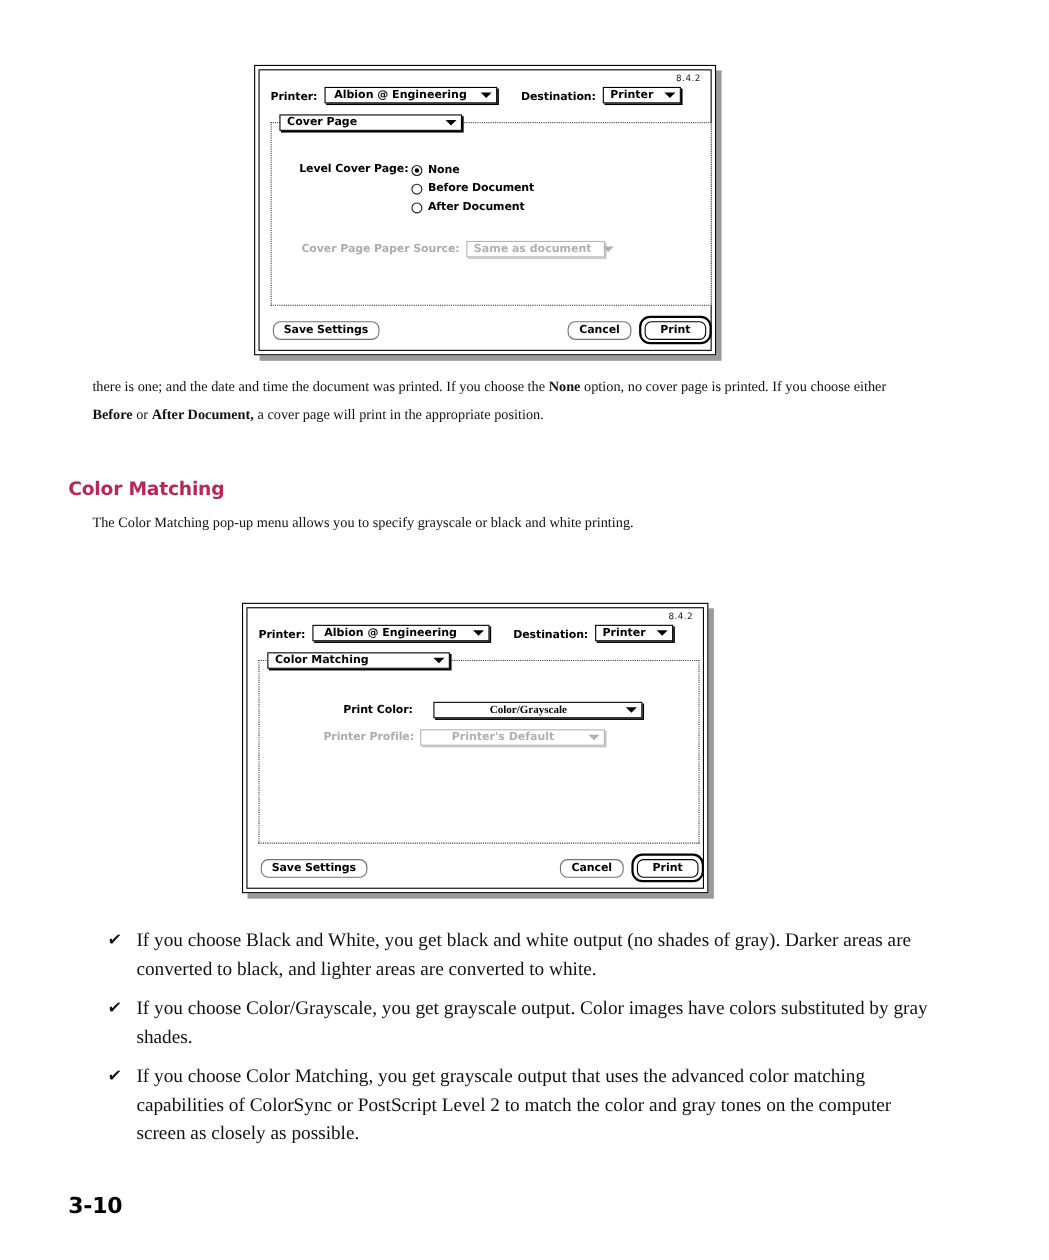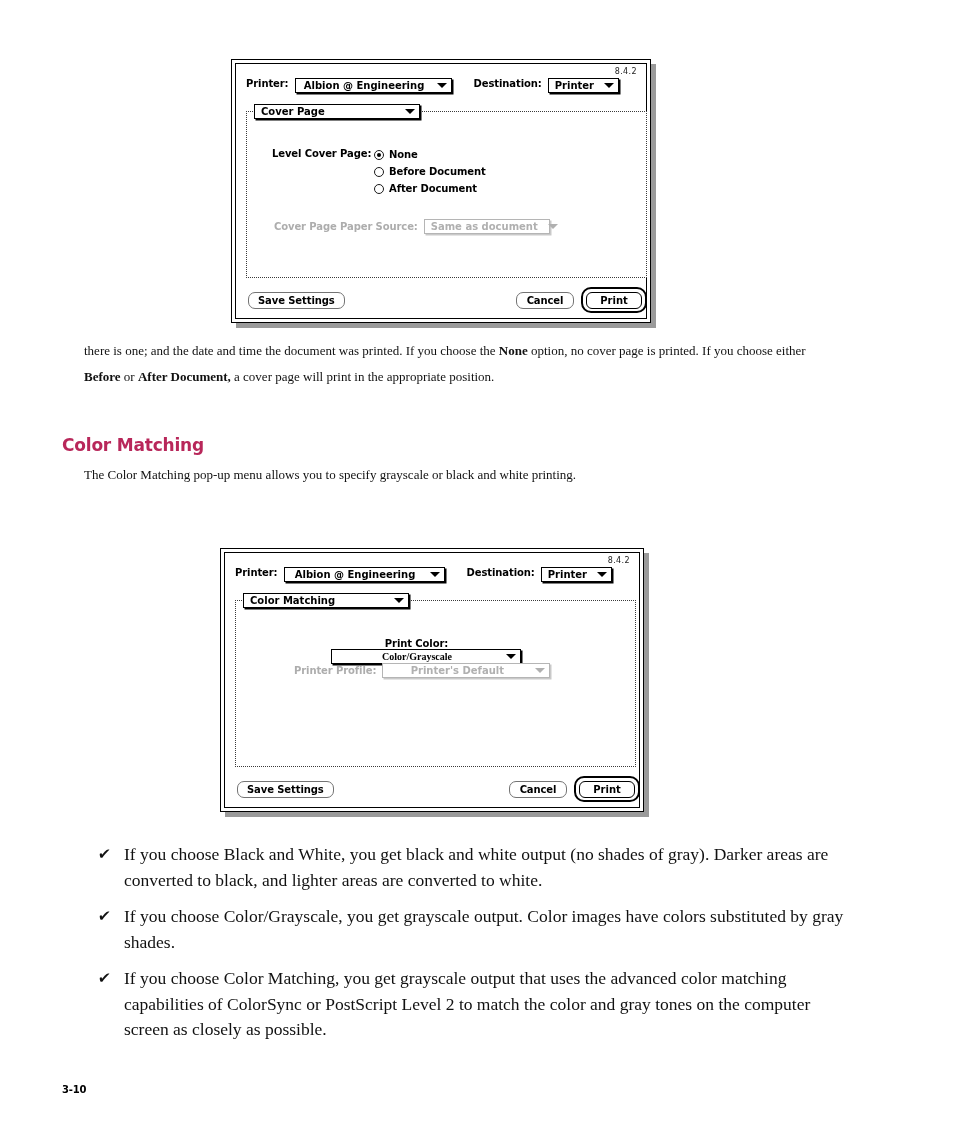--- a/index.html
+++ b/index.html
@@ -52,21 +52,21 @@
     font-family: "DejaVu Sans", sans-serif;
   }
 
   .row-top {
     position: absolute;
     left: 10px;
     right: 27px;
     top: 14px;
     height: 16px;
     display: flex;
-    align-items: flex-start;
+    align-items: flex-end;
   }
   .fld-label {
     font-size: 10px;
     font-weight: bold;
     color: #000;
     letter-spacing: -0.1px;
     white-space: nowrap;
     font-family: "DejaVu Sans", sans-serif;
   }
   .fld-label.dim { color: #adadad; }
@@ -236,21 +236,21 @@
   .bullet-text {
     font-family: "Liberation Serif", serif;
     font-size: 17.5px;
     line-height: 25.5px;
     color: #111;
   }
 
   .page-number {
     position: absolute;
     font-family: "DejaVu Sans", sans-serif;
-    font-size: 10px;
+    font-size: 20px;
     font-weight: bold;
     color: #000;
     letter-spacing: -0.2px;
   }
 </style>
 </head>
 <body>
 
 <div class="dialog-shadow" style="left:236px; top:64px; width:420px; height:264px;"></div>
 <div class="dialog" style="left:231px; top:59px; width:420px; height:264px;">
@@ -346,21 +346,21 @@
         </div>
       </div>
 
       <div class="panel" style="left:10px; top:47px; width:401px; height:167px;"></div>
 
       <div class="popup panel-popup" style="left:18px; top:40px; width:166px;">
         <span class="ptxt">Color Matching</span>
         <span class="arrow"></span>
       </div>
 
-      <div class="form-line" style="left:87px; top:85px;flex-direction:column;">
+      <div class="form-line" style="left:87px; top:85px;">
         <span class="fld-label">Print Color:</span>
         <div class="popup center" style="width:190px; margin-left:19px;font-family:Liberation Serif, serif;">
           <span class="ptxt">Color/Grayscale</span>
           <span class="arrow"></span>
         </div>
       </div>
 
       <div class="form-line" style="left:69px; top:110px;">
         <span class="fld-label dim">Printer Profile:</span>
         <div class="popup dim center" style="width:168px; margin-left:6px;">

